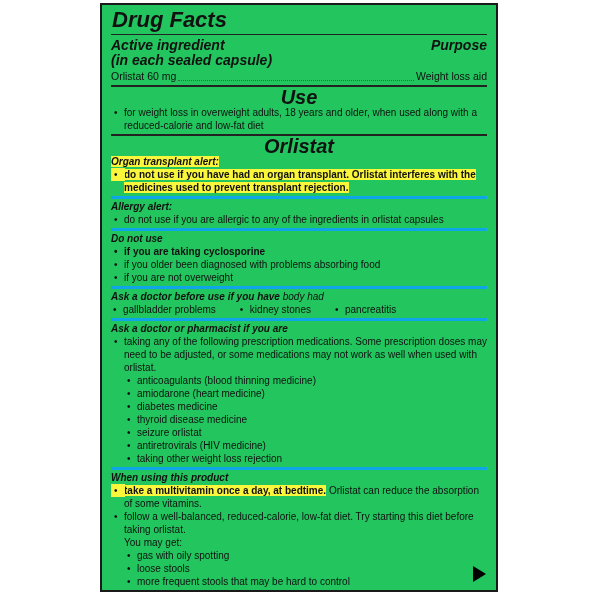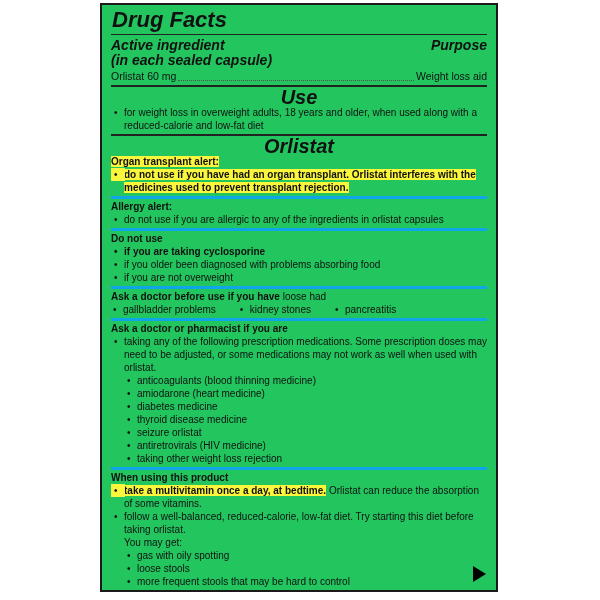--- a/index.html
+++ b/index.html
@@ -12,21 +12,21 @@
   .title{ font-size:22px; font-weight:bold; font-style:italic; line-height:25px;
           padding:0 0 2px 1px; border-bottom:1.5px solid #222; }
   .ai{ padding:3px 0 2px; }
   .ai-head{ display:flex; justify-content:space-between; align-items:flex-start; }
   .h2{ font-size:14px; font-weight:bold; font-style:italic; line-height:15px; }
   .ing-row{ display:flex; font-size:10.5px; line-height:13px; margin-top:2px; }
   .leader{ flex:1; border-bottom:1.5px dotted #555; margin:0 2px 2px; min-width:20px; }
   .sec{ border-top:2px solid #222; padding:1px 0 2px; }
   .h1{ font-size:20px; font-weight:bold; font-style:italic; line-height:18px;text-align:center; }
   .body, li, .subhead, .indent{ font-size:10px; line-height:13px; }
-  .subhead{ font-weight:bold; }
+  .subhead{ font-weight:bold;font-style:italic; }
   .bold{ font-weight:bold; }
   ul{ margin:0; padding:0; list-style:none; }
   li.b{ position:relative; padding-left:13px; }
   li.b::before{ content:"\2022"; position:absolute; left:3px; }
   li.sb{ margin-left:13px; }
   li.hlb::before{ left:0; padding-left:3px; width:11px; background:var(--highlight); }
   .hl{ background:var(--highlight); font-weight:bold; }
   .indent{ padding-left:13px; }
   .sub + .sub{ border-top:3px solid #0ea5e9; margin-top:2px; padding-top:1px; }
   .warn-first{ margin-top:0; }
@@ -85,21 +85,21 @@
     <div class="sub">
       <div class="subhead">Do not use</div>
       <ul>
         <li class="b bold">if you are taking cyclosporine</li>
         <li class="b">if you older been diagnosed with problems absorbing food</li>
         <li class="b">if you are not overweight</li>
       </ul>
     </div>
 
     <div class="sub">
-      <div class="subhead"><span class="bold">Ask a doctor before use if you have</span><span style="font-weight:normal"> loose had</span></div>
+      <div class="subhead"><span class="bold">Ask a doctor before use if you have</span><span style="font-weight:normal"> body had</span></div>
       <div class="body inline-bullets">
         <span>gallbladder problems</span><span>kidney stones</span><span>pancreatitis</span>
       </div>
     </div>
 
     <div class="sub">
       <div class="subhead">Ask a doctor or pharmacist if you are</div>
       <ul>
         <li class="b">taking any of the following prescription medications. Some prescription doses may need to be adjusted, or some medications may not work as well when used with orlistat.</li>
         <li class="b sb">anticoagulants (blood thinning medicine)</li>

